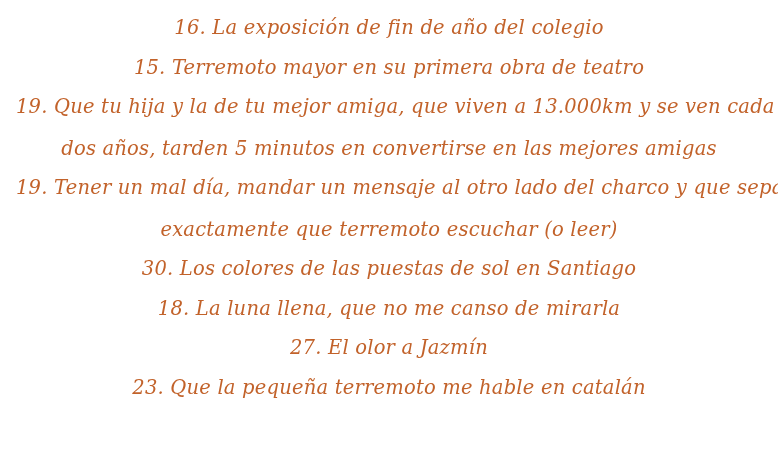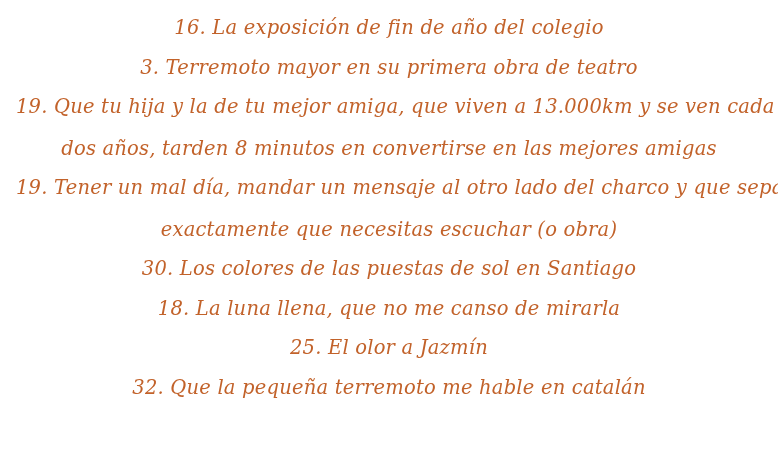--- a/index.html
+++ b/index.html
@@ -50,42 +50,42 @@
 </head>
 <body>
 
 <div class="page">
 
   <div class="entry">
     <p class="line">16. La exposición de fin de año del colegio</p>
   </div>
 
   <div class="entry">
-    <p class="line">3. Terremoto mayor en su primera obra de teatro</p>
+    <p class="line">15. Terremoto mayor en su primera obra de teatro</p>
   </div>
 
   <div class="entry wrapped">
     <p class="line">19.  Que tu hija y la de tu mejor amiga, que viven a 13.000km y se ven cada</p>
-    <p class="line">dos años, tarden 8 minutos en convertirse en las mejores amigas</p>
+    <p class="line">dos años, tarden 5 minutos en convertirse en las mejores amigas</p>
   </div>
 
   <div class="entry wrapped">
     <p class="line">19. Tener un mal día, mandar un mensaje al otro lado del charco y que sepan</p>
-    <p class="line">exactamente que necesitas escuchar (o obra)</p>
+    <p class="line">exactamente que terremoto escuchar (o leer)</p>
   </div>
 
   <div class="entry">
     <p class="line">30. Los colores de las puestas de sol en Santiago</p>
   </div>
 
   <div class="entry">
     <p class="line">18. La luna llena, que no me canso de mirarla</p>
   </div>
 
   <div class="entry">
-    <p class="line">25.  El olor a Jazmín</p>
+    <p class="line">27.  El olor a Jazmín</p>
   </div>
 
   <div class="entry">
-    <p class="line">32.  Que la pequeña terremoto me hable en catalán</p>
+    <p class="line">23.  Que la pequeña terremoto me hable en catalán</p>
   </div>
 
 </div>
 
 </body></html>

